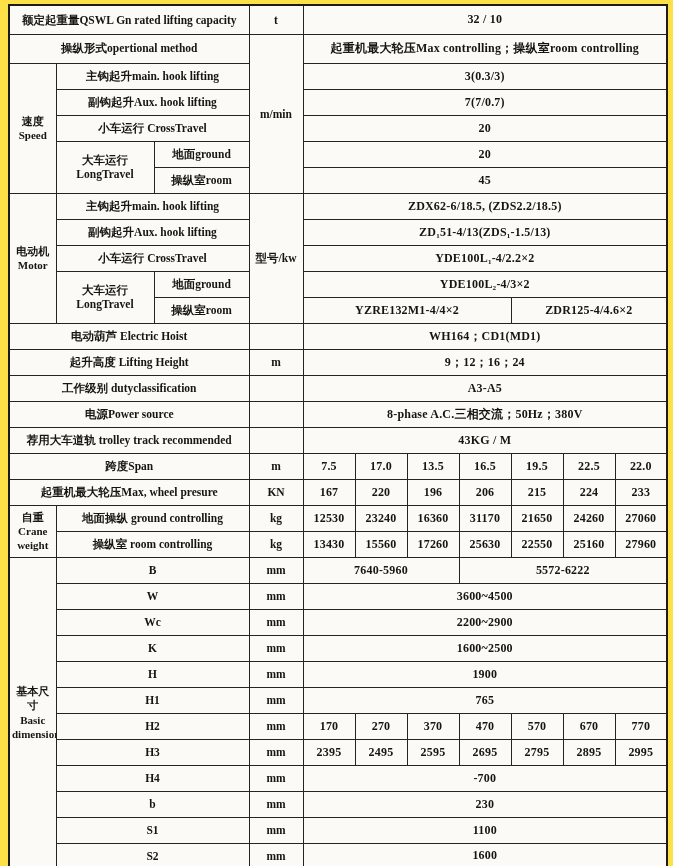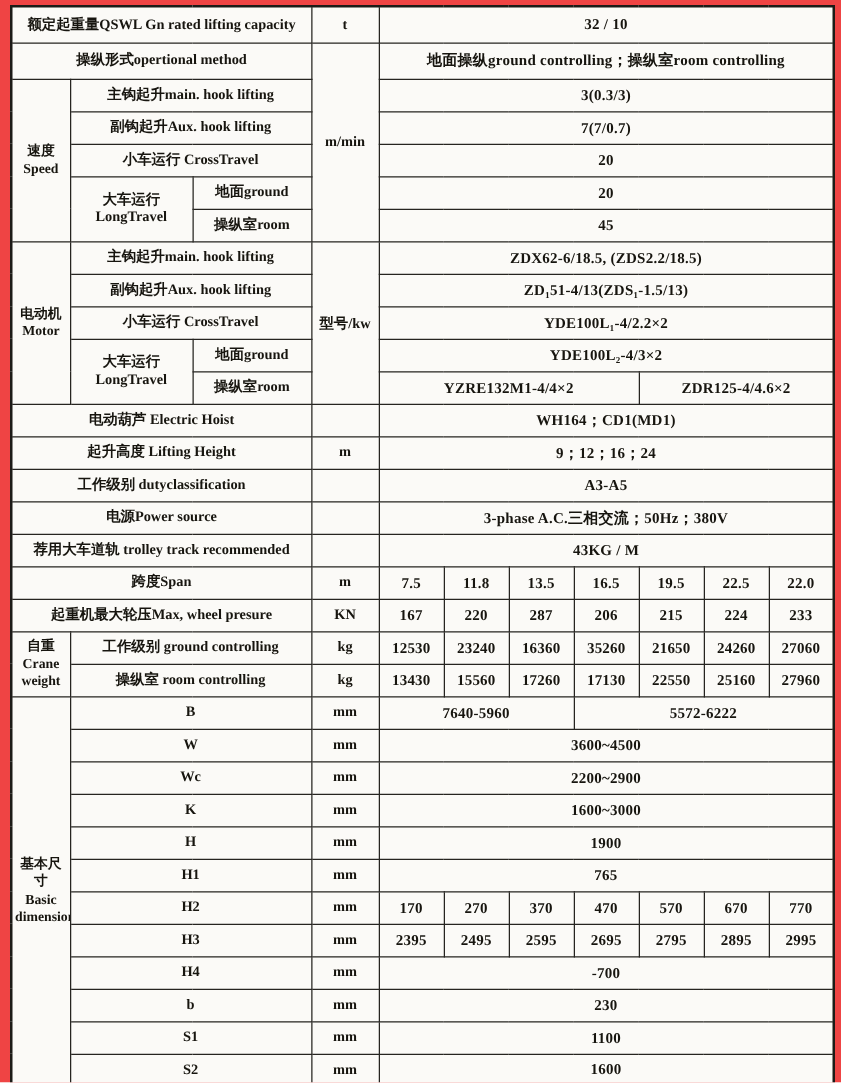--- a/index.html
+++ b/index.html
@@ -4,21 +4,21 @@
 <style>
   html, body {
     margin: 0;
     padding: 0;
     background: #fdfdfb;
   }
   .page {
     position: relative;
     width: 673px;
     height: 866px;
-    background: #ef4444;
+    background: #fde047;
     font-family: "Liberation Serif", "DejaVu Serif", serif;
     color: #17150f;
     overflow: hidden;
   }
   table.spec {
     position: absolute;
     left: 8px;
     top: 4px;
     width: 660px;
     height: 856px;
@@ -75,21 +75,21 @@
       </colgroup>
     <tbody>
         <tr style="height: 29px;">
           <td colspan="3" class="label">额定起重量QSWL Gn rated lifting capacity</td>
           <td class="unit">t</td>
           <td colspan="7" class="value">32 / 10</td>
         </tr>
         <tr style="height: 29px; font-family: Liberation Serif, serif;">
           <td colspan="3" class="label">操纵形式opertional method</td>
           <td rowspan="6" class="unit">m/min</td>
-          <td colspan="7" class="value">地面操纵ground controlling；操纵室room controlling</td>
+          <td colspan="7" class="value">起重机最大轮压Max controlling；操纵室room controlling</td>
         </tr>
         <tr>
           <td rowspan="5" class="section">速度
 Speed</td>
           <td colspan="2" class="label">主钩起升main. hook lifting</td>
           <td colspan="7" class="value">3(0.3/3)</td>
         </tr>
         <tr>
           <td colspan="2" class="label">副钩起升Aux. hook lifting</td>
           <td colspan="7" class="value">7(7/0.7)</td>
@@ -145,70 +145,70 @@
           <td colspan="7" class="value">9；12；16；24</td>
         </tr>
         <tr>
           <td colspan="3" class="label">工作级别 dutyclassification</td>
           <td class="unit"></td>
           <td colspan="7" class="value">A3-A5</td>
         </tr>
         <tr>
           <td colspan="3" class="label">电源Power source</td>
           <td class="unit"></td>
-          <td colspan="7" class="value">3-phase A.C.三相交流；50Hz；380V</td>
+          <td colspan="7" class="value">8-phase A.C.三相交流；50Hz；380V</td>
         </tr>
         <tr>
           <td colspan="3" class="label">荐用大车道轨 trolley track recommended</td>
           <td class="unit"></td>
           <td colspan="7" class="value">43KG / M</td>
         </tr>
         <tr>
           <td colspan="3" class="label">跨度Span</td>
           <td class="unit">m</td>
           <td class="value">7.5</td>
-          <td class="value">11.8</td>
+          <td class="value">17.0</td>
           <td class="value">13.5</td>
           <td class="value">16.5</td>
           <td class="value">19.5</td>
           <td class="value">22.5</td>
           <td class="value">22.0</td>
         </tr>
         <tr>
           <td colspan="3" class="label">起重机最大轮压Max, wheel presure</td>
           <td class="unit">KN</td>
           <td class="value">167</td>
           <td class="value">220</td>
-          <td class="value">287</td>
+          <td class="value">196</td>
           <td class="value">206</td>
           <td class="value">215</td>
           <td class="value">224</td>
           <td class="value">233</td>
         </tr>
         <tr>
           <td rowspan="2" class="section">自重
 Crane
 weight</td>
-          <td colspan="2" class="label">工作级别 ground controlling</td>
+          <td colspan="2" class="label">地面操纵 ground controlling</td>
           <td class="unit">kg</td>
           <td class="value">12530</td>
           <td class="value">23240</td>
           <td class="value">16360</td>
-          <td class="value">35260</td>
+          <td class="value">31170</td>
           <td class="value">21650</td>
           <td class="value">24260</td>
           <td class="value">27060</td>
         </tr>
         <tr>
           <td colspan="2" class="label">操纵室 room controlling</td>
           <td class="unit">kg</td>
           <td class="value">13430</td>
           <td class="value">15560</td>
           <td class="value">17260</td>
-          <td class="value">17130</td>
+          <td class="value">25630</td>
           <td class="value">22550</td>
           <td class="value">25160</td>
           <td class="value">27960</td>
         </tr>
         <tr>
           <td rowspan="12" class="section">基本尺寸
 Basic
 dimensions</td>
           <td colspan="2" class="label">B</td>
           <td class="unit">mm</td>
@@ -221,21 +221,21 @@
           <td colspan="7" class="value">3600~4500</td>
         </tr>
         <tr>
           <td colspan="2" class="label">Wc</td>
           <td class="unit">mm</td>
           <td colspan="7" class="value">2200~2900</td>
         </tr>
         <tr>
           <td colspan="2" class="label">K</td>
           <td class="unit">mm</td>
-          <td colspan="7" class="value">1600~3000</td>
+          <td colspan="7" class="value">1600~2500</td>
         </tr>
         <tr>
           <td colspan="2" class="label">H</td>
           <td class="unit">mm</td>
           <td colspan="7" class="value">1900</td>
         </tr>
         <tr>
           <td colspan="2" class="label">H1</td>
           <td class="unit">mm</td>
           <td colspan="7" class="value">765</td>

